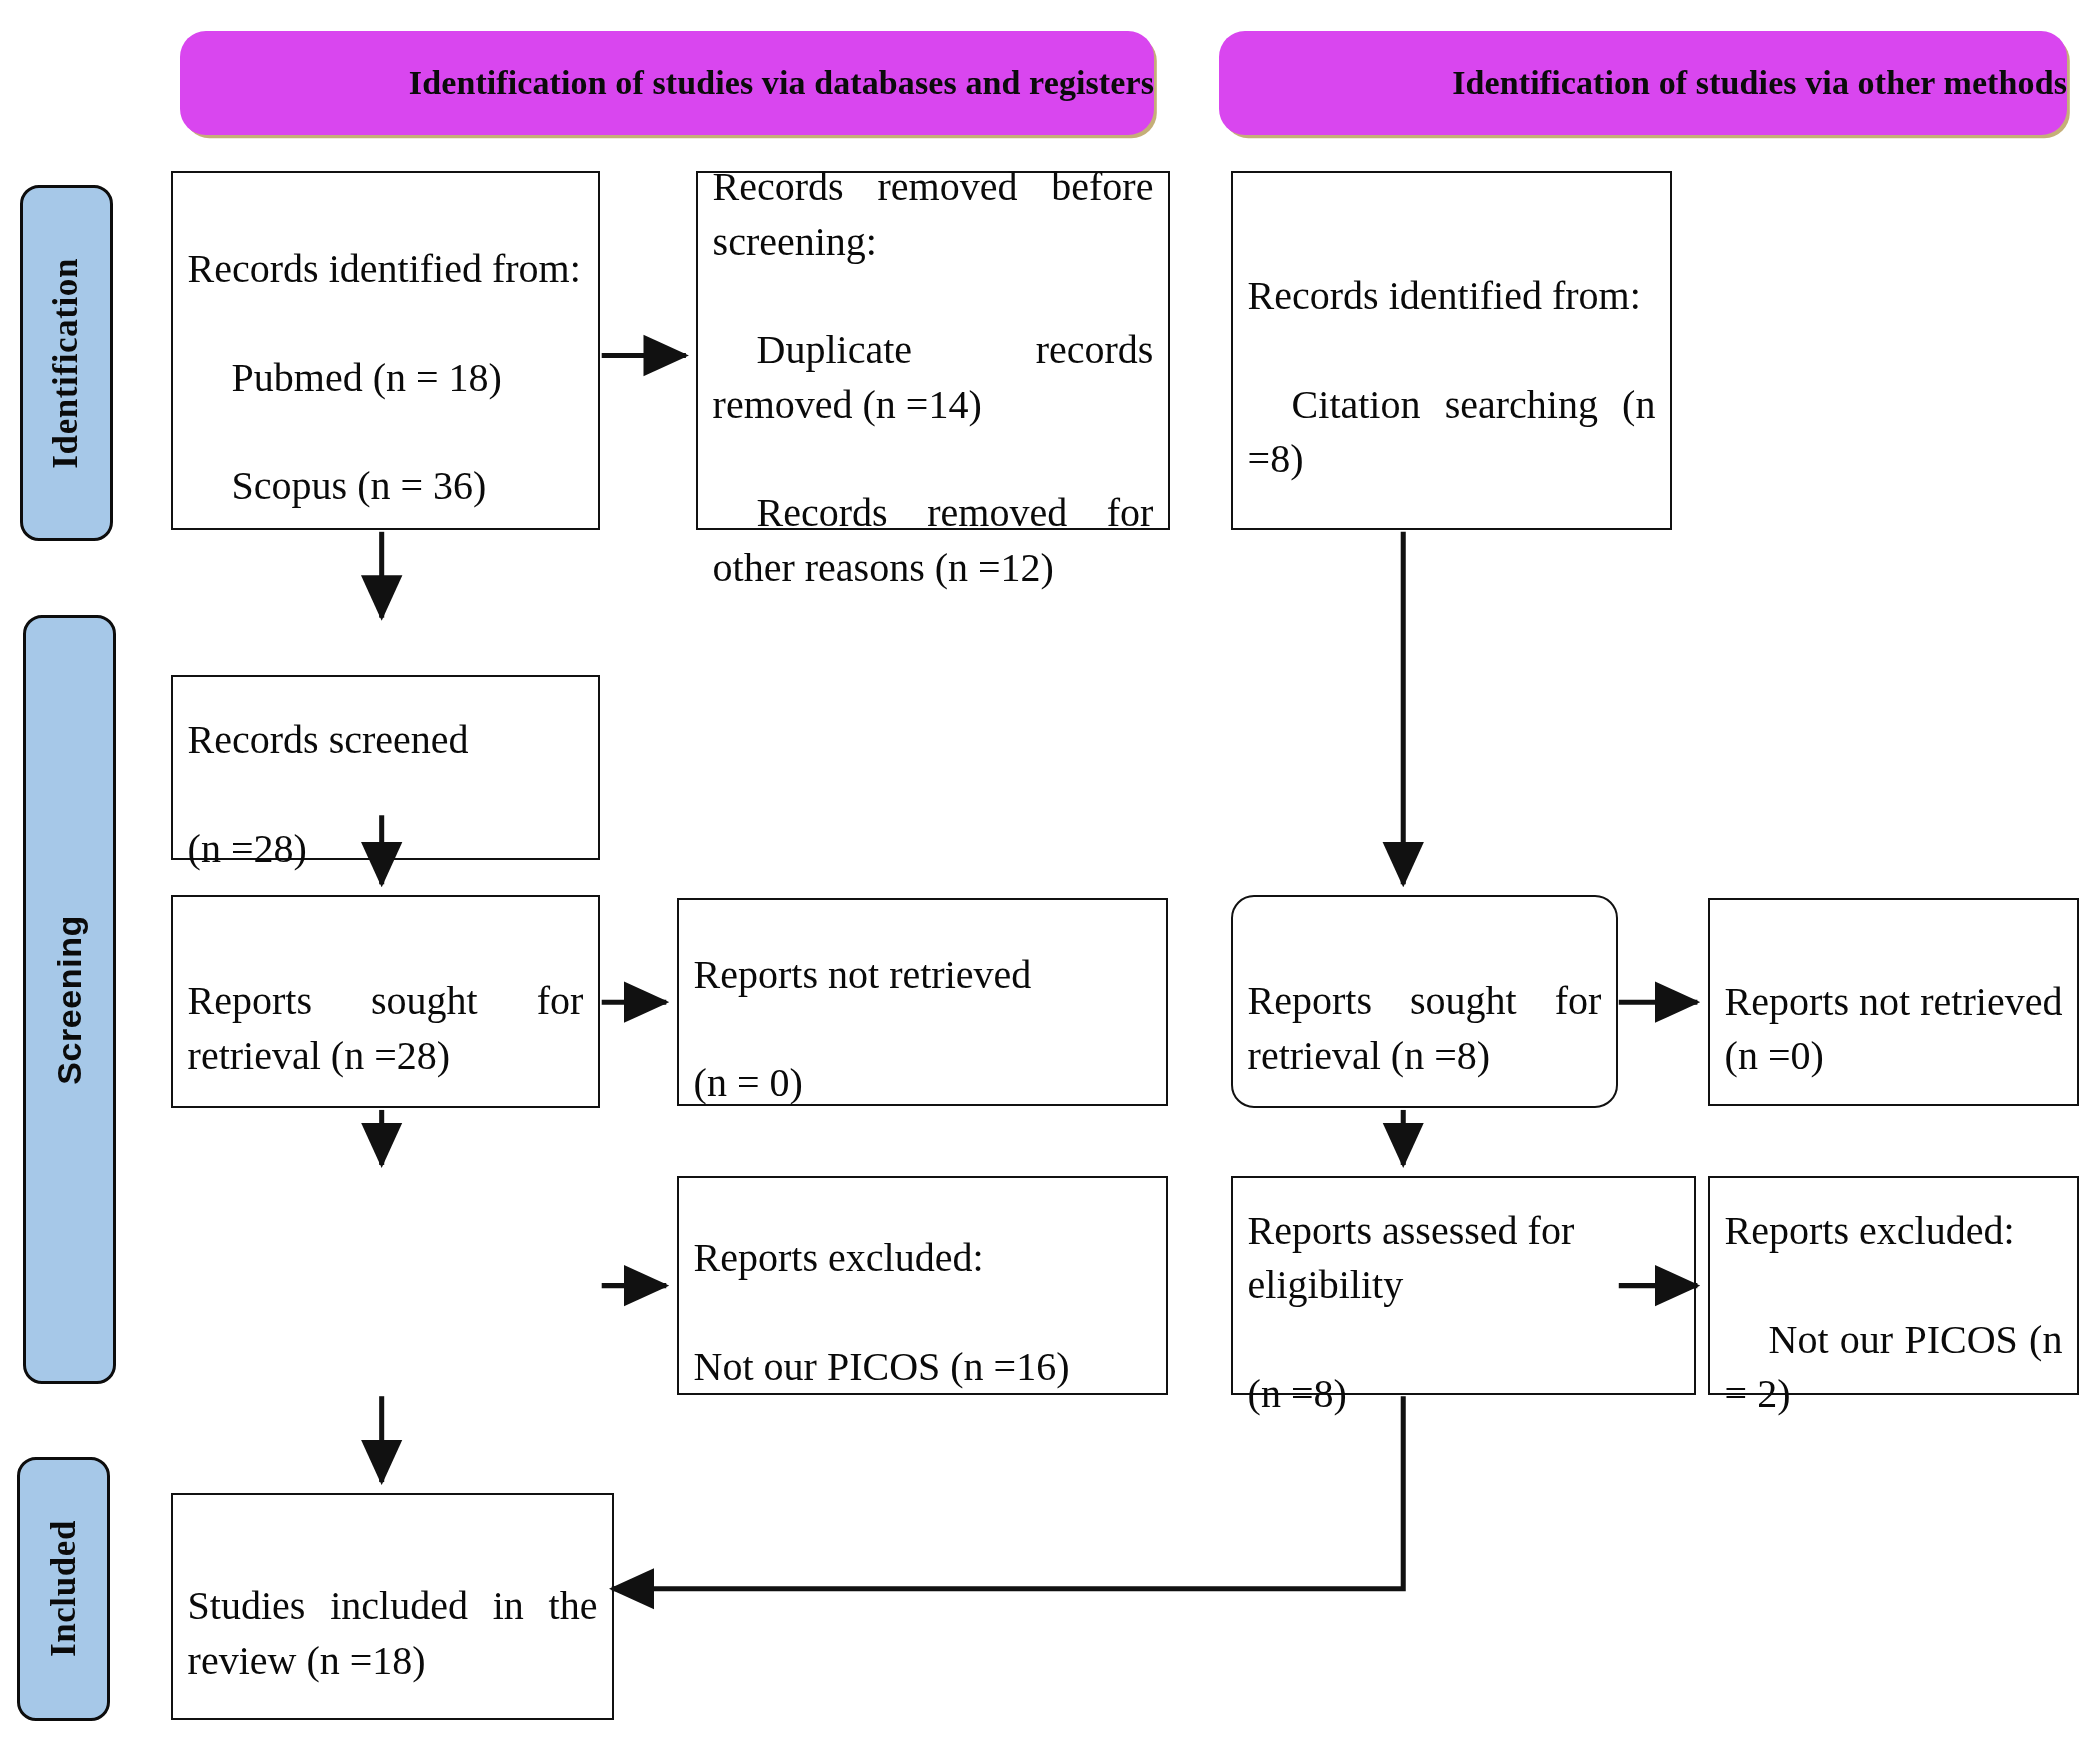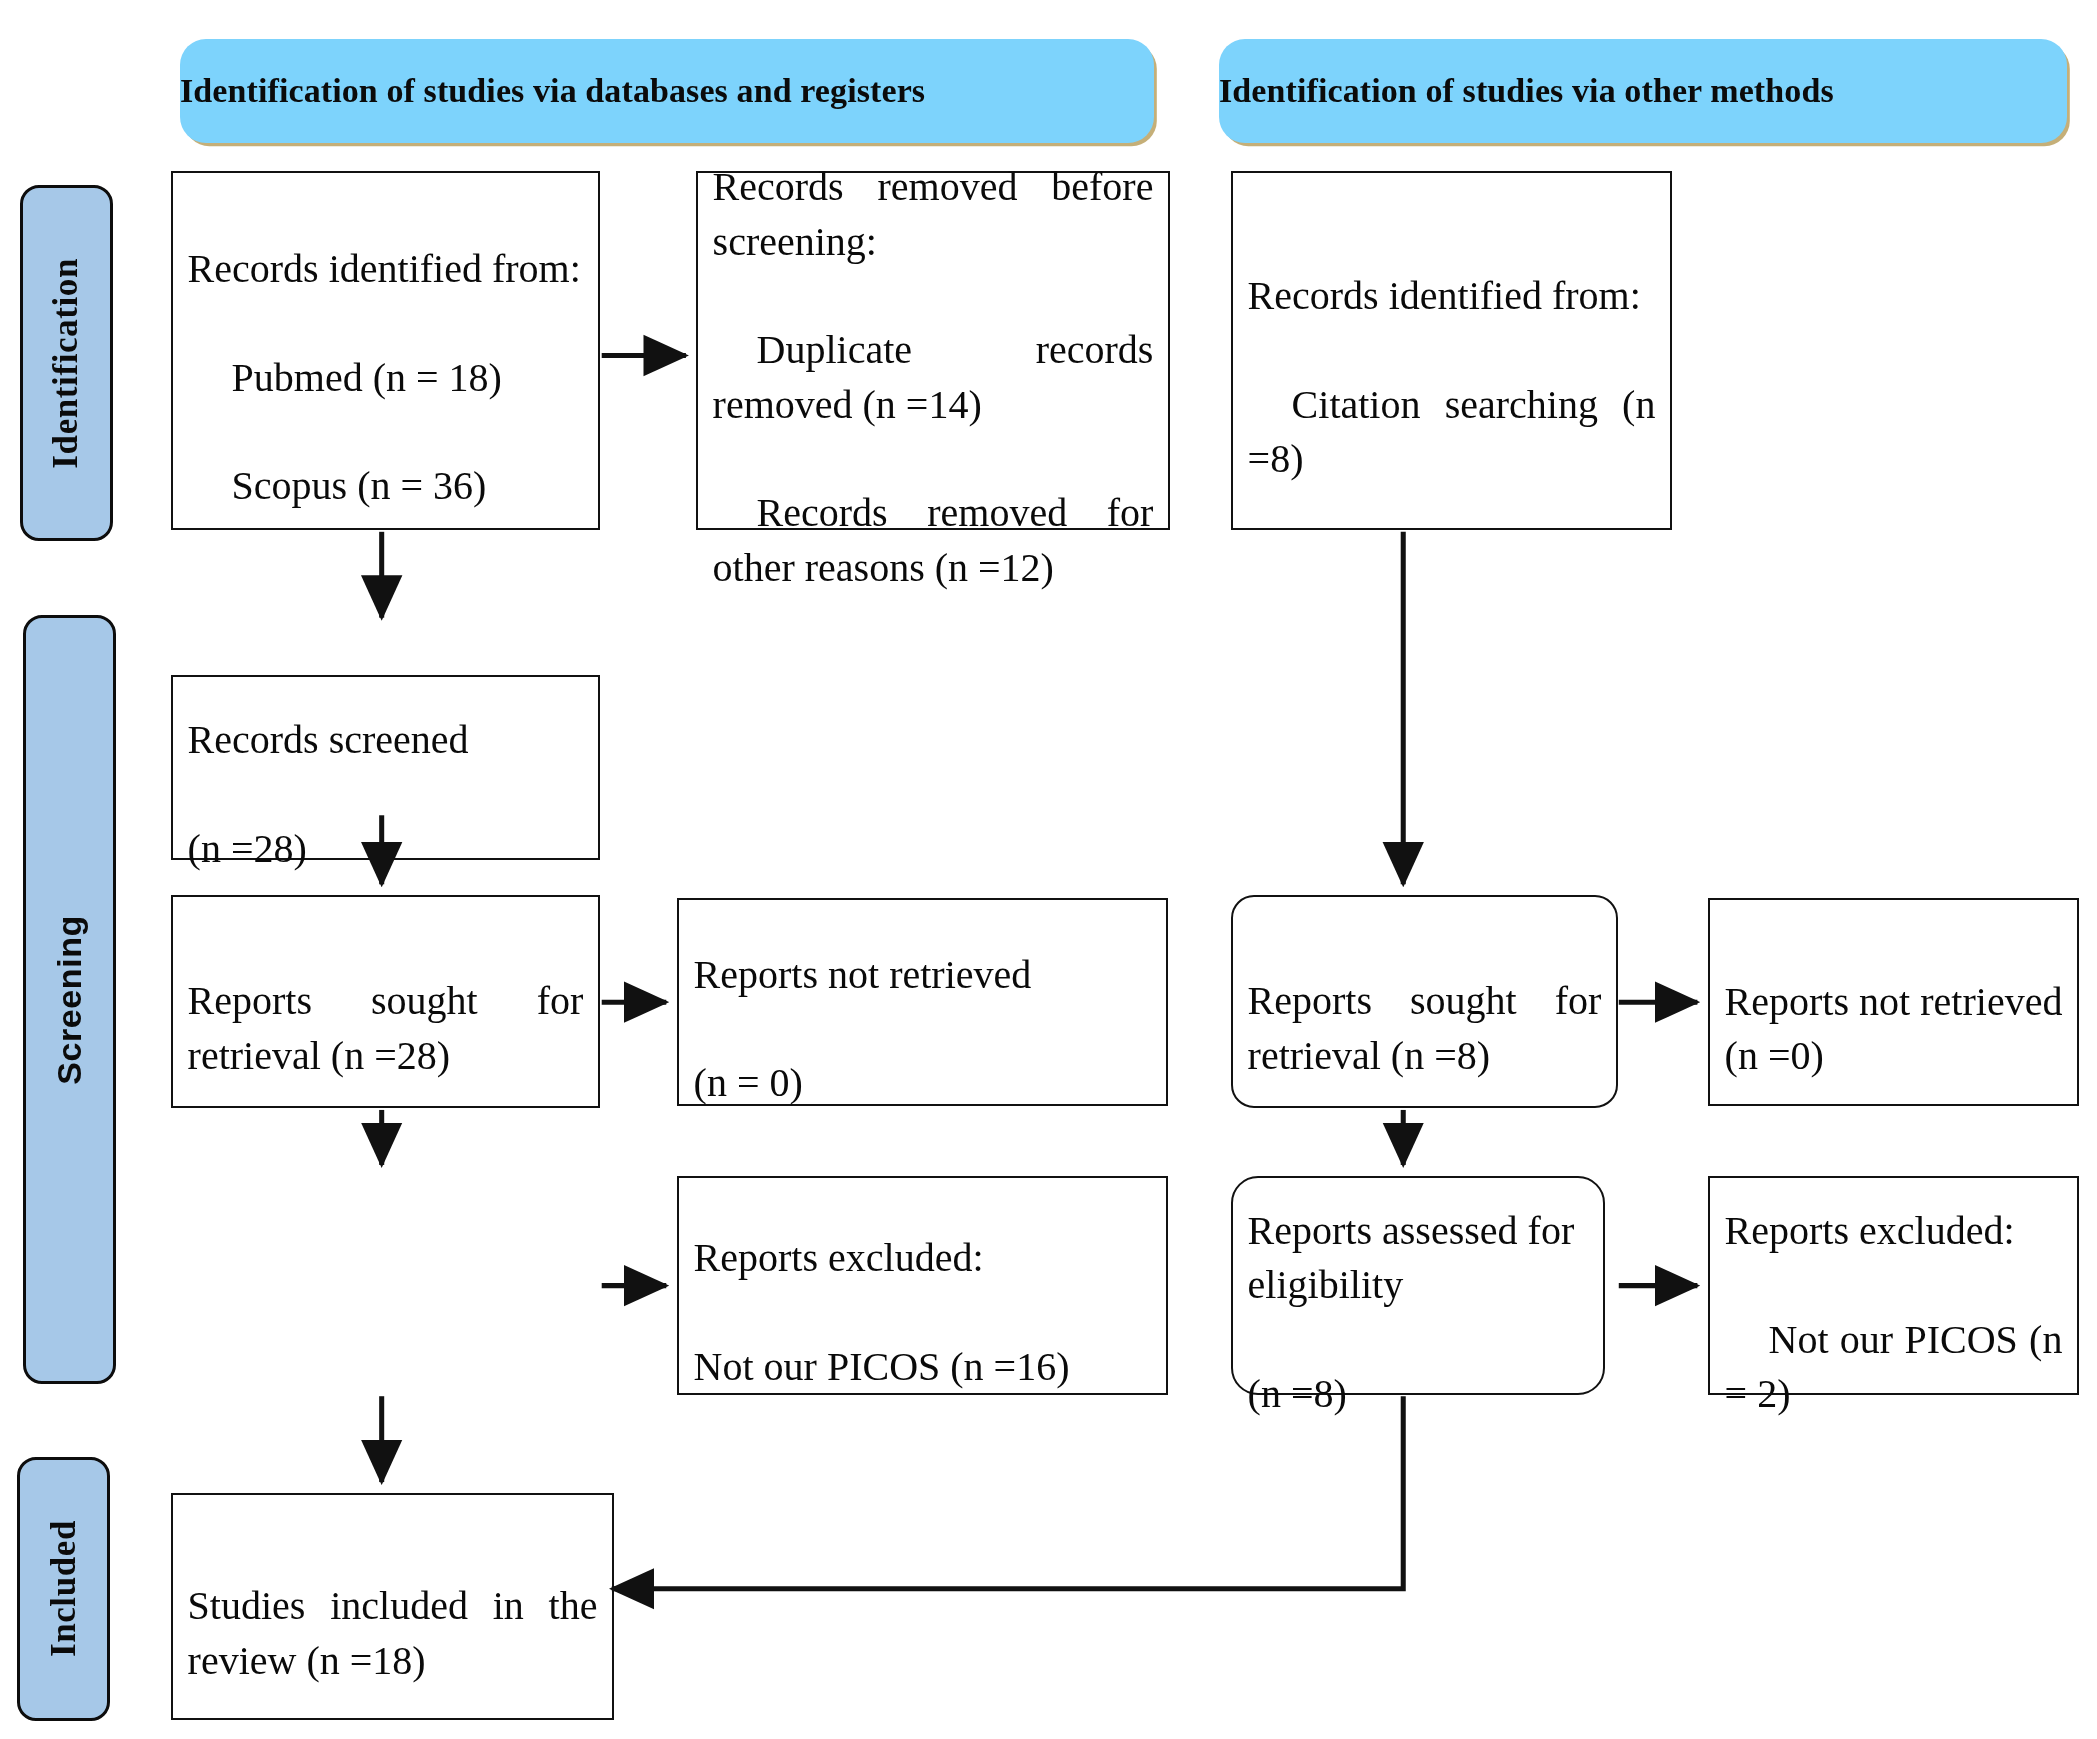--- a/index.html
+++ b/index.html
@@ -12,28 +12,27 @@
     width: 2097px;
     height: 1740px;
     background: #ffffff;
     font-family: "Liberation Serif", "DejaVu Serif", serif;
     overflow: hidden;
   }
 
   
   .banner {
     position: absolute;
-    background: #7dd3fc;
+    background: #d946ef;
     border-radius: 26px;
     box-shadow: 3.4px 3.9px 0 -0.6px rgba(150,110,10,0.55);
     display: flex;
     align-items: center;
-    justify-content: flex-start;
+    justify-content: flex-end;
     box-sizing: border-box;
-    margin-top: 8px;
   }
   .banner-label {
     font-family: "Liberation Serif", "DejaVu Serif", serif;
     font-weight: bold;
     font-size: 34px;
     color: #0b0b0b;
     letter-spacing: 0.1px;
     white-space: nowrap;
   }
 
@@ -181,21 +180,21 @@
   </div>
 
 
   <div class="flowbox" style="left:677px; top:1176px; width:491px; height:219px;">
     <div class="flowbox-text nojustify">
       <span>Reports excluded:</span><br>
       <span>Not our PICOS (n =16)</span>
     </div>
   </div>
 
-  <div class="flowbox" style="left:1231px; top:1176px; width:374px; height:219px;border-radius:27px;">
+  <div class="flowbox" style="left:1231px; top:1176px; width:465px; height:219px;">
     <div class="flowbox-text nojustify">
       <span>Reports assessed for eligibility</span><br>
       <span>(n =8)</span>
     </div>
   </div>
 
   <div class="flowbox" style="left:1708px; top:1176px; width:371px; height:219px;">
     <div class="flowbox-text">
       <span>Reports excluded:</span><br>
       <span class="indent"></span><span>Not our PICOS (n = 2)</span>

